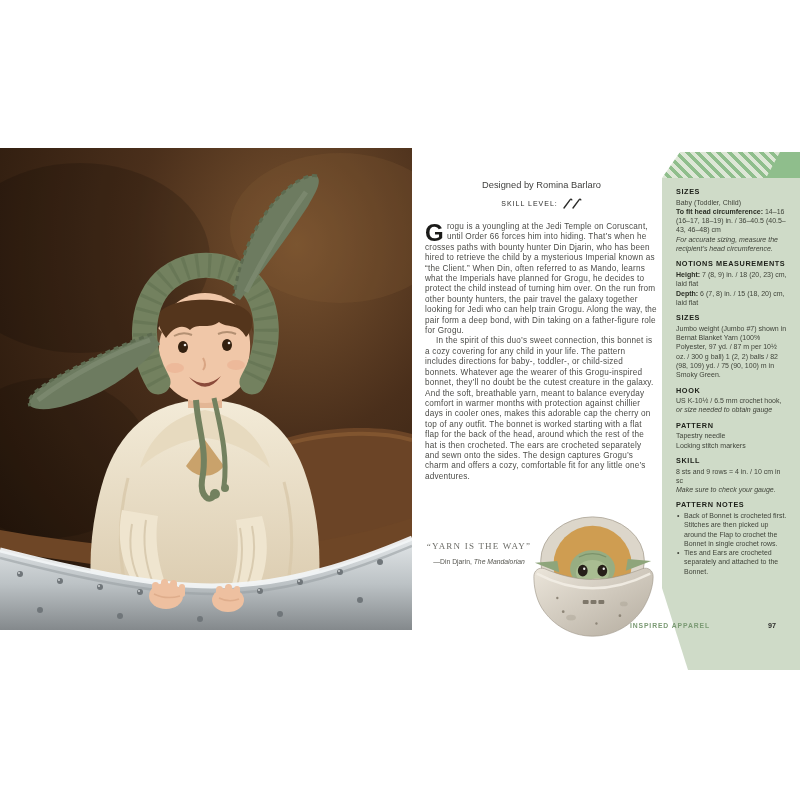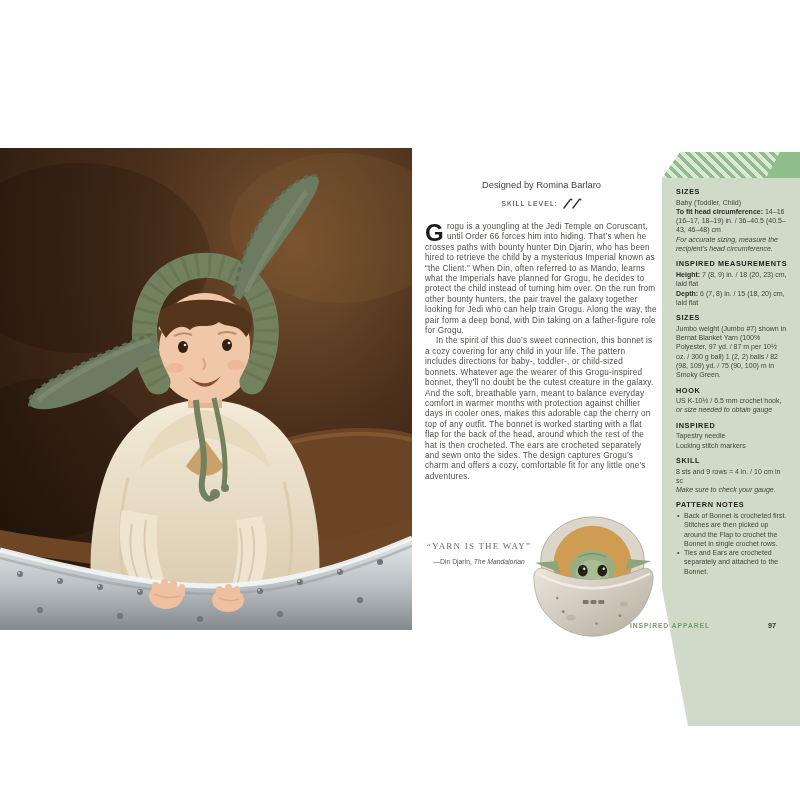--- a/index.html
+++ b/index.html
@@ -31,21 +31,21 @@
 
   
   .pod{position:absolute;left:528px;top:512px;width:132px;height:132px;}
 
   
   .band{position:absolute;left:662px;top:152px;width:138px;height:26px;
         background:repeating-linear-gradient(45deg,#dde7d6 0 4px,#8fbe8c 4px 7.5px);
         clip-path:polygon(18px 0,100% 0,100% 100%,0 100%);}
   .band::after{content:"";position:absolute;right:0;top:0;bottom:0;width:34px;background:#8fbe8c;
         clip-path:polygon(14px 0,100% 0,100% 100%,0 100%);}
-  .panel{position:absolute;left:662px;top:178px;width:138px;height:548px;background:#cfdbc8;
+  .panel{position:absolute;left:662px;top:178px;width:138px;height:492px;background:#cfdbc8;
         clip-path:polygon(0 0,100% 0,100% 100%,26px 100%,0 410px);
         box-sizing:border-box;padding:10px 12px 0 14px;font-size:7px;line-height:9.3px;color:#41453b;}
   .panel h3{margin:7px 0 1px 0;font-size:7.3px;line-height:8.6px;letter-spacing:0.6px;
         font-weight:bold;color:#20231c;}
   .panel h3:first-child{margin-top:0;}
   .panel p{margin:0;}
   .panel .it{font-style:italic;}
   .panel b{color:#2a2d24;}
   .bullet{position:relative;padding-left:8px;margin-top:1px;}
   .bullet::before{content:"\2022";position:absolute;left:1px;top:0;}
@@ -242,31 +242,31 @@
     </svg>
   </div>
 
   <div class="band"></div>
   <aside class="panel">
     <h3>SIZES</h3>
     <p>Baby (Toddler, Child)</p>
     <p><b>To fit head circumference:</b><span> 14–16 (16–17, 18–19) in. / 36–40.5 (40.5–43, 46–48) cm</span></p>
     <p class="it">For accurate sizing, measure the recipient’s head circumference.</p>
 
-    <h3>INSPIRED MEASUREMENTS</h3>
+    <h3>NOTIONS MEASUREMENTS</h3>
     <p><b>Height:</b><span> 7 (8, 9) in. / 18 (20, 23) cm, laid flat</span></p>
     <p><b>Depth:</b><span> 6 (7, 8) in. / 15 (18, 20) cm, laid flat</span></p>
 
     <h3>SIZES</h3>
     <p>Jumbo weight (Jumbo #7) shown in Bernat Blanket Yarn (100% Polyester, 97 yd. / 87 m per 10½ oz. / 300 g ball) 1 (2, 2) balls / 82 (98, 109) yd. / 75 (90, 100) m in Smoky Green.</p>
 
     <h3>HOOK</h3>
     <p><span>US K-10½ / 6.5 mm crochet hook, </span><span class="it">or size needed to obtain gauge</span></p>
 
-    <h3>INSPIRED</h3>
+    <h3>PATTERN</h3>
     <p>Tapestry needle</p>
     <p>Locking stitch markers</p>
 
     <h3>SKILL</h3>
     <p>8 sts and 9 rows = 4 in. / 10 cm in sc</p>
     <p class="it">Make sure to check your gauge.</p>
 
     <h3>PATTERN NOTES</h3>
     <p class="bullet">Back of Bonnet is crocheted first. Stitches are then picked up around the Flap to crochet the Bonnet in single crochet rows.</p>
     <p class="bullet">Ties and Ears are crocheted separately and attached to the Bonnet.</p>

